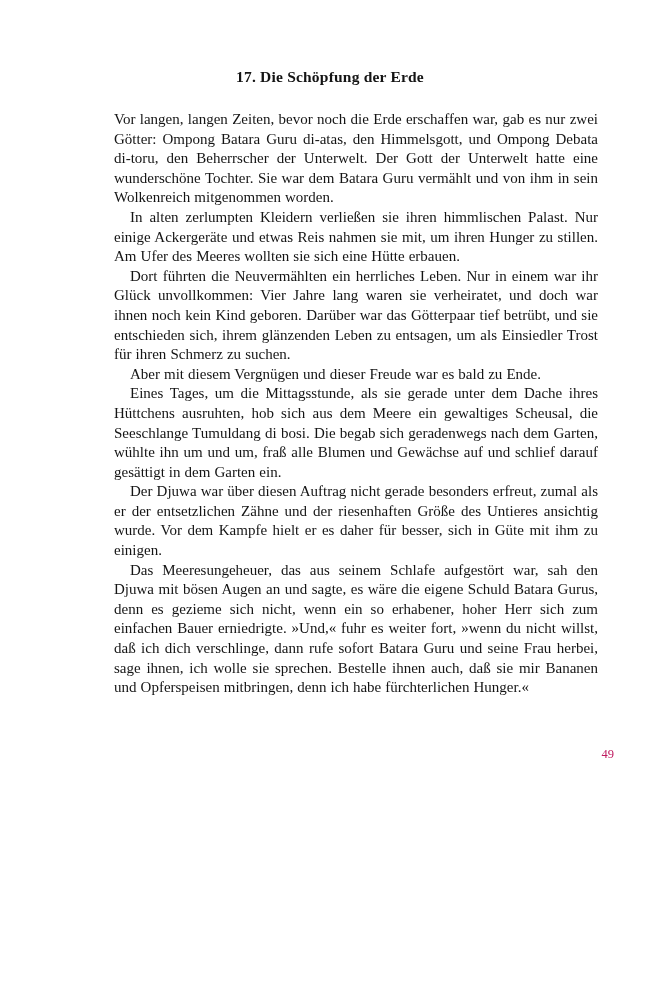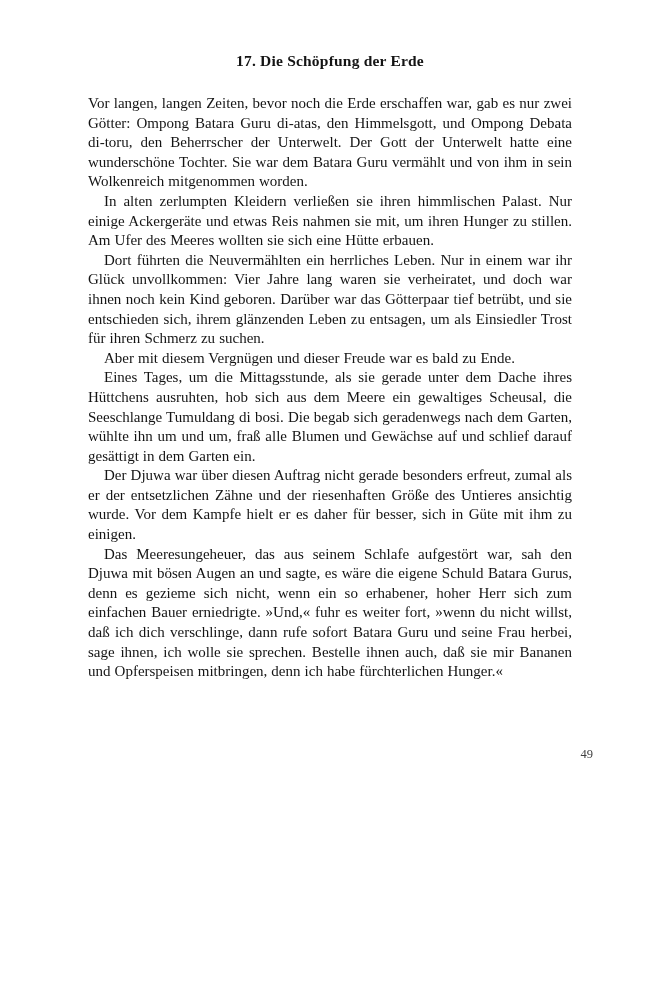--- a/index.html
+++ b/index.html
@@ -6,53 +6,54 @@
     margin: 0;
     padding: 0;
     background: #ffffff;
   }
   .page {
     position: relative;
     width: 660px;
     height: 804px;
     background: #ffffff;
     box-sizing: border-box;
-    padding: 52px 88px 0 88px;
+    padding: 68px 88px 0 88px;
     font-family: "Liberation Serif", "DejaVu Serif", serif;
     color: #141414;
     overflow: hidden;
   }
   .chapter-title {
     margin: 0 0 24px 0;
     font-size: 15.5px;
     font-weight: bold;
     text-align: center;
     letter-spacing: 0.2px;
   }
   .body-text {
     width: 484px;
+    margin-left: 26px;
   }
   .para {
     margin: 0;
     font-size: 15px;
     line-height: 19.6px;
     text-align: justify;
     hyphens: auto;
     -webkit-hyphens: auto;
     word-spacing: 0.3px;
   }
   .para.indent {
     text-indent: 16px;
   }
   .page-number {
     position: absolute;
-    right: 67px;
+    right: 46px;
     bottom: 42px;
     font-size: 12.5px;
-    color: #404040;
+    color: #be185d;
   }
 </style>
 </head>
 <body>
 
 <div class="page">
   <h1 class="chapter-title">17. Die Schöpfung der Erde</h1>
 
   <div class="body-text">
     <p class="para">Vor langen, langen Zeiten, bevor noch die Erde erschaffen war, gab es nur zwei Götter: Ompong Batara Guru di-atas, den Himmelsgott, und Ompong Debata di-toru, den Beherrscher der Unterwelt. Der Gott der Unterwelt hatte eine wunderschöne Tochter. Sie war dem Batara Guru vermählt und von ihm in sein Wolkenreich mitgenommen worden.</p>

